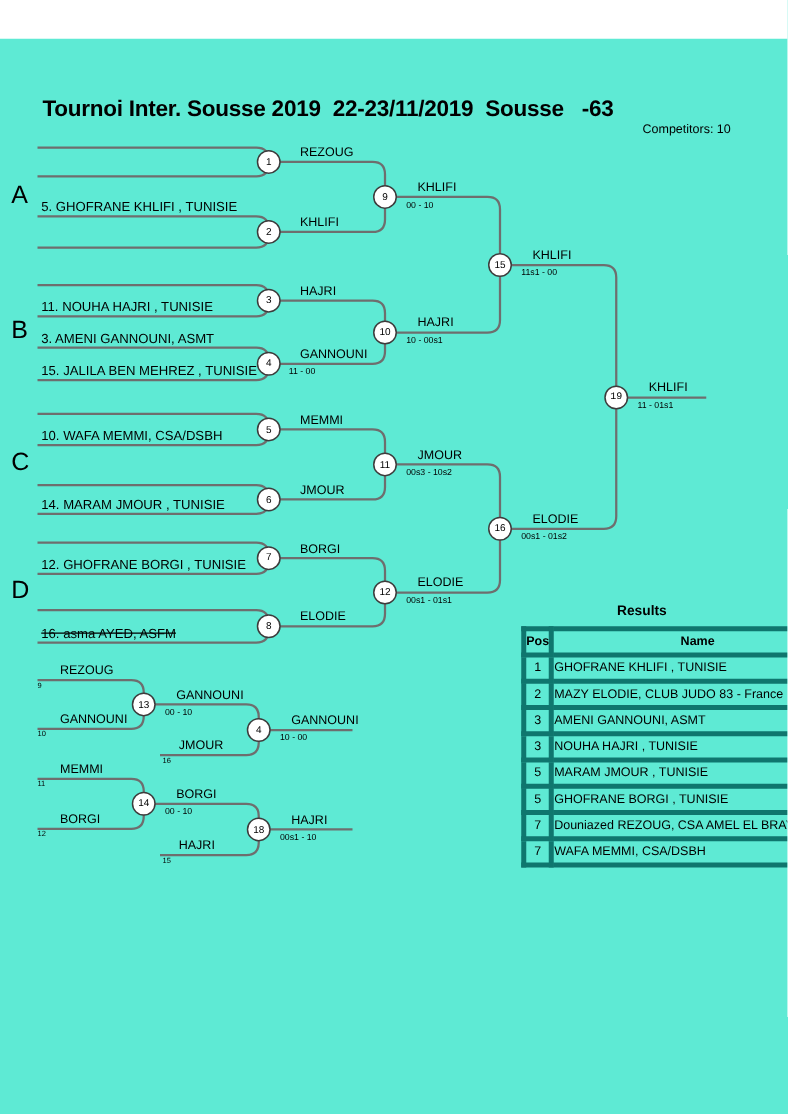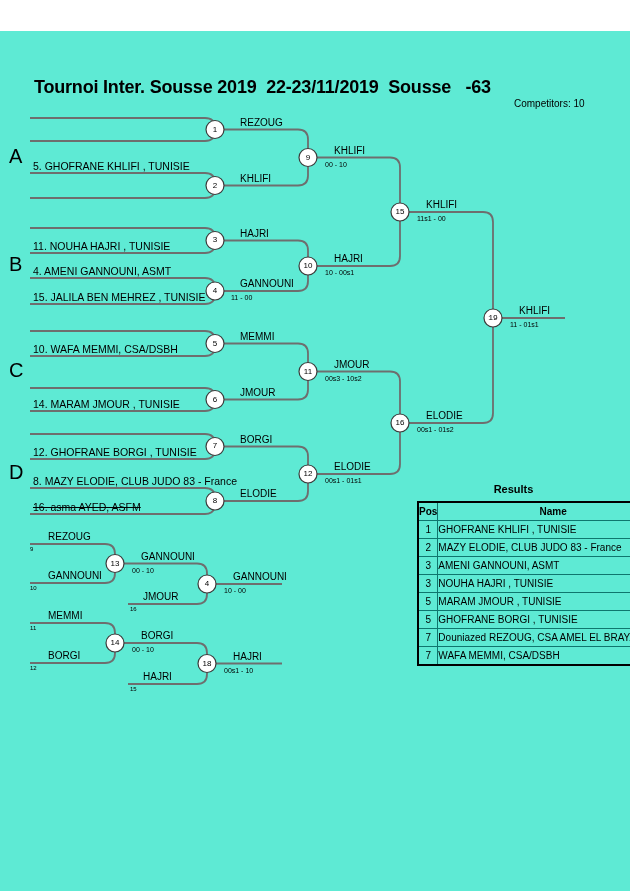--- a/index.html
+++ b/index.html
@@ -16,21 +16,21 @@
   .wname{font-size:10px;padding-left:12px;}
   .wscore{font-size:7px;}
   .mnum{font-size:8px;width:18px;height:18px;line-height:18px;text-align:center;}
   .lnum{font-size:6px;}
   .results-title{font-size:11px;font-weight:bold;}
   table.results{
     position:absolute;left:417px;top:470px;border-collapse:collapse;table-layout:fixed;
     border:2px solid #000;font-size:10px;
   }
   table.results th,table.results td{
-    border:1px solid #0f766e;height:17px;padding:0;line-height:17px;overflow:visible;
+    border:4px solid #0f766e;height:17px;padding:0;line-height:17px;overflow:visible;
   }
   table.results th{font-weight:bold;text-align:center;}
   td.pos{width:36px;text-align:center;}
   th.c-pos{width:36px;}
   th.c-name,td.nm{width:157px;}
   td.nm{text-align:left;padding-left:5px;white-space:nowrap;}
   svg.lines{position:absolute;left:0;top:0;}
 </style>
 </head>
 <body>
@@ -88,26 +88,25 @@
   <div class="abs title" style="left:34px;top:46px;">Tournoi Inter. Sousse 2019  22-23/11/2019  Sousse   -63</div>
   <div class="abs competitors" style="left:514px;top:67px;">Competitors: 10</div>
 
   <div class="abs pool" style="left:9px;top:114px;">A</div>
   <div class="abs pool" style="left:9px;top:222px;">B</div>
   <div class="abs pool" style="left:9px;top:328px;">C</div>
   <div class="abs pool" style="left:9px;top:430px;">D</div>
 
   <div class="abs seed" style="left:33px;top:129px;">5. GHOFRANE KHLIFI , TUNISIE</div>
   <div class="abs seed" style="left:33px;top:209px;">11. NOUHA HAJRI , TUNISIE</div>
-  <div class="abs seed" style="left:33px;top:234px;">4. AMENI GANNOUNI, ASMT</div>
+  <div class="abs seed" style="left:33px;top:234px;">3. AMENI GANNOUNI, ASMT</div>
   <div class="abs seed" style="left:33px;top:260px;">15. JALILA BEN MEHREZ , TUNISIE</div>
   <div class="abs seed" style="left:33px;top:312px;">10. WAFA MEMMI, CSA/DSBH</div>
   <div class="abs seed" style="left:33px;top:367px;">14. MARAM JMOUR , TUNISIE</div>
   <div class="abs seed" style="left:33px;top:415px;">12. GHOFRANE BORGI , TUNISIE</div>
-  <div class="abs seed" style="left:33px;top:444px;">8. MAZY ELODIE, CLUB JUDO 83 - France</div>
   <div class="abs seed struck" style="left:33px;top:470px;">16. asma AYED, ASFM</div>
 
   <div class="abs mnum" style="left:206px;top:90px;">1</div>
   <div class="abs mnum" style="left:206px;top:146px;">2</div>
   <div class="abs mnum" style="left:206px;top:200px;">3</div>
   <div class="abs mnum" style="left:206px;top:251px;">4</div>
   <div class="abs mnum" style="left:206px;top:304px;">5</div>
   <div class="abs mnum" style="left:206px;top:360px;">6</div>
   <div class="abs mnum" style="left:206px;top:406px;">7</div>
   <div class="abs mnum" style="left:206px;top:461px;">8</div>

